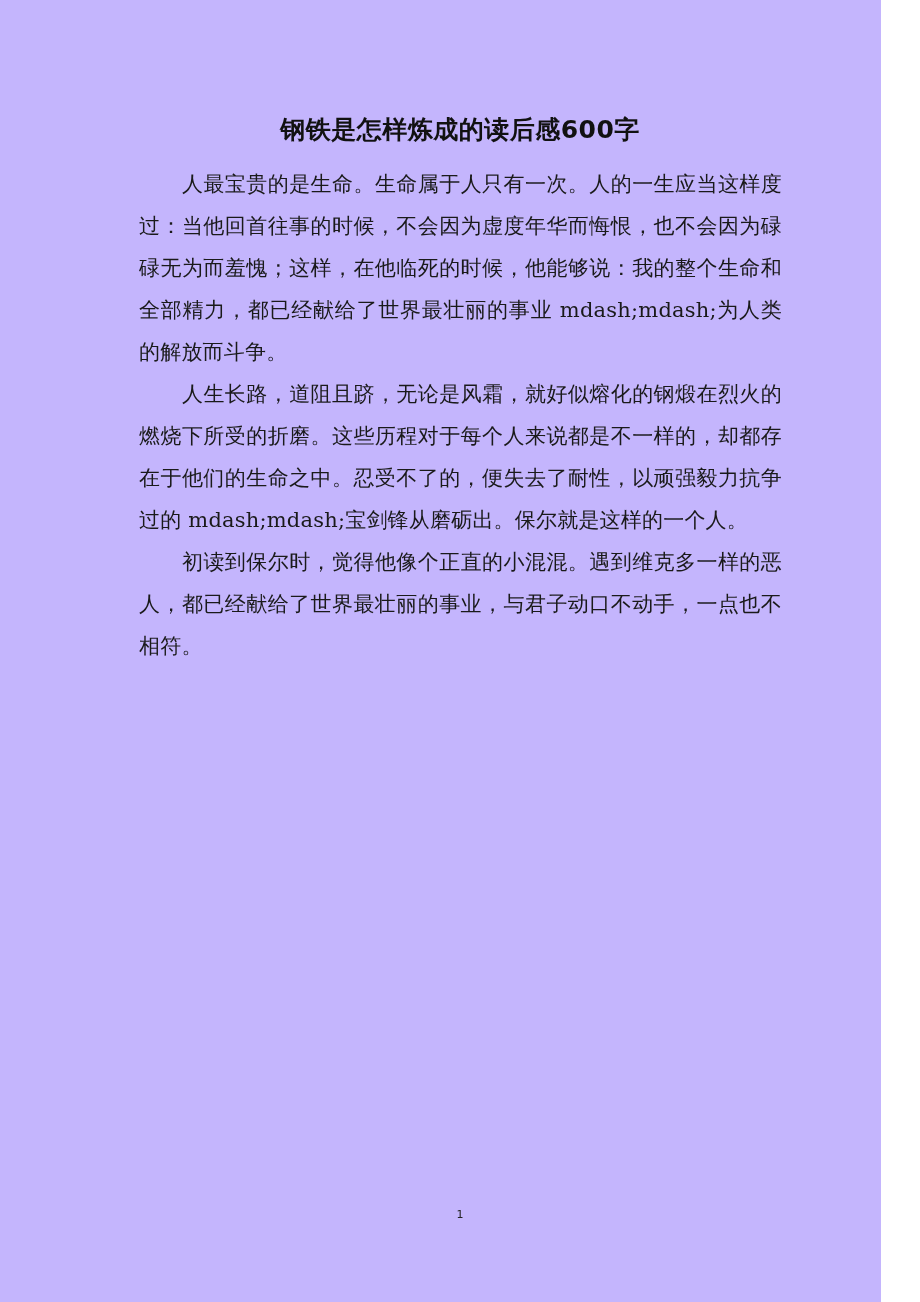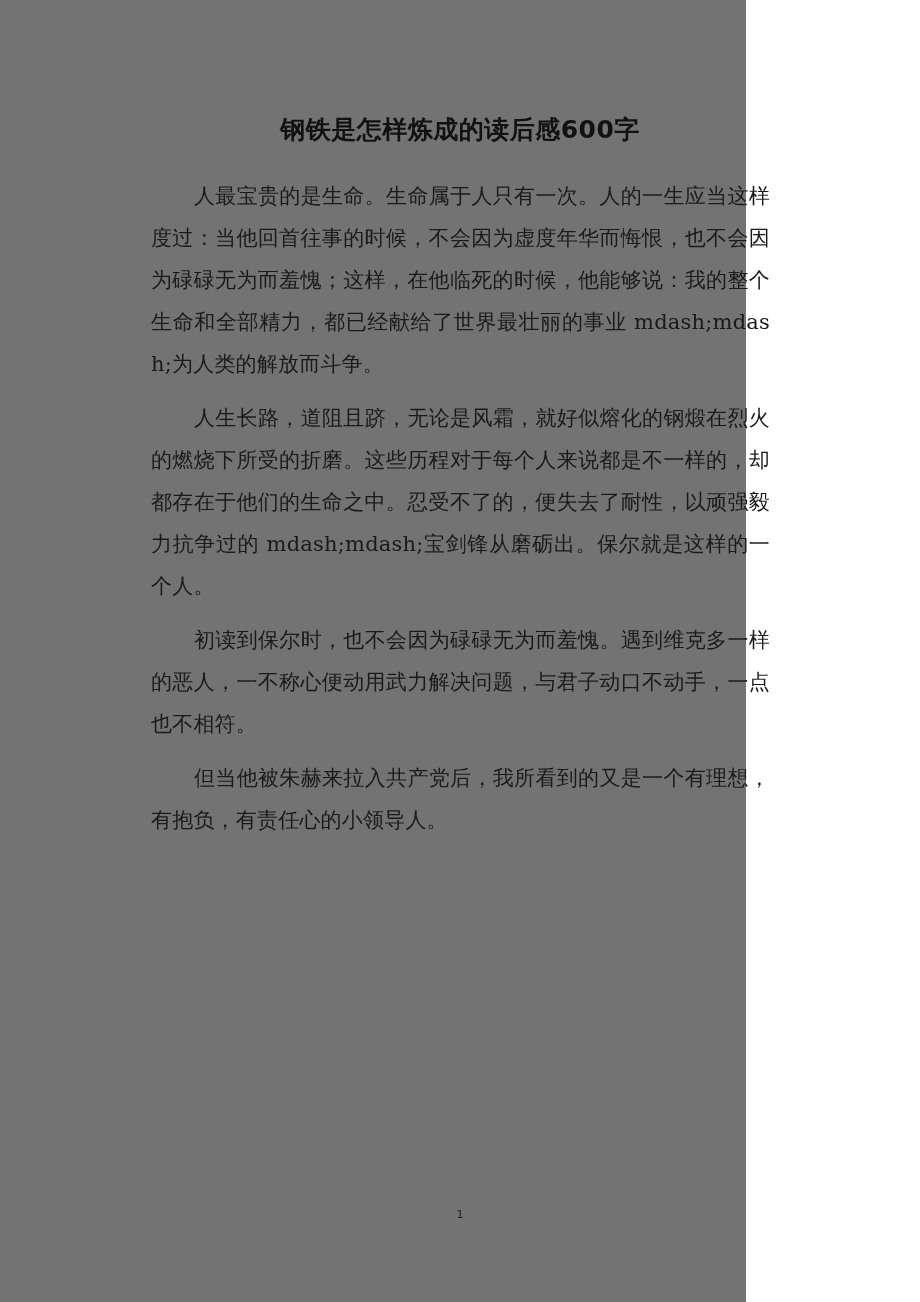--- a/index.html
+++ b/index.html
@@ -12,23 +12,23 @@
       height: 1302px;
       position: relative;
       overflow: hidden;
       font-family: "DejaVu Serif", "Liberation Serif", serif;
       color: #111111;
     }
     .page {
       position: absolute;
       left: 0;
       top: 0;
-      width: 746px;
+      width: 881px;
       height: 1302px;
-      background: #737373;
+      background: #c4b5fd;
     }
     .title {
       position: absolute;
       left: 0;
       width: 920px;
       top: 112px;
       text-align: center;
       font-family: "DejaVu Sans", "Liberation Sans", sans-serif;
       font-weight: bold;
       font-size: 25px;
@@ -36,21 +36,21 @@
       color: #111111;
       letter-spacing: 0.5px;
     }
     .body-text {
       position: absolute;
       left: 139px;
       top: 163px;
       width: 643px;
     }
     .para {
-      margin: 12px;
+      margin: 0;
       font-size: 21px;
       line-height: 42px;
       text-indent: 43px;
       text-align: justify;
       letter-spacing: 0.2px;
       color: #1a1a1a;
       word-break: break-all;
     }
     .page-number {
       position: absolute;
@@ -65,18 +65,17 @@
   </style>
 </head>
 <body>
 
 <div class="page">
   <div class="title">钢铁是怎样炼成的读后感600字</div>
 
   <div class="body-text">
     <p class="para">人最宝贵的是生命。生命属于人只有一次。人的一生应当这样度过：当他回首往事的时候，不会因为虚度年华而悔恨，也不会因为碌碌无为而羞愧；这样，在他临死的时候，他能够说：我的整个生命和全部精力，都已经献给了世界最壮丽的事业 mdash;mdash;为人类的解放而斗争。</p>
     <p class="para">人生长路，道阻且跻，无论是风霜，就好似熔化的钢煅在烈火的燃烧下所受的折磨。这些历程对于每个人来说都是不一样的，却都存在于他们的生命之中。忍受不了的，便失去了耐性，以顽强毅力抗争过的 mdash;mdash;宝剑锋从磨砺出。保尔就是这样的一个人。</p>
-    <p class="para">初读到保尔时，也不会因为碌碌无为而羞愧。遇到维克多一样的恶人，一不称心便动用武力解决问题，与君子动口不动手，一点也不相符。</p>
-    <p class="para">但当他被朱赫来拉入共产党后，我所看到的又是一个有理想，有抱负，有责任心的小领导人。</p>
+    <p class="para">初读到保尔时，觉得他像个正直的小混混。遇到维克多一样的恶人，都已经献给了世界最壮丽的事业，与君子动口不动手，一点也不相符。</p>
   </div>
 
   <div class="page-number">1</div>
 </div>
 
 </body></html>

